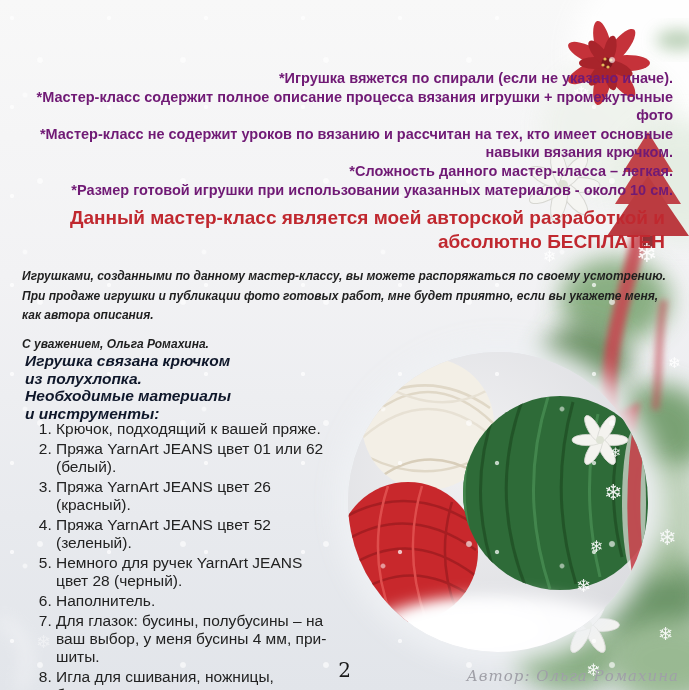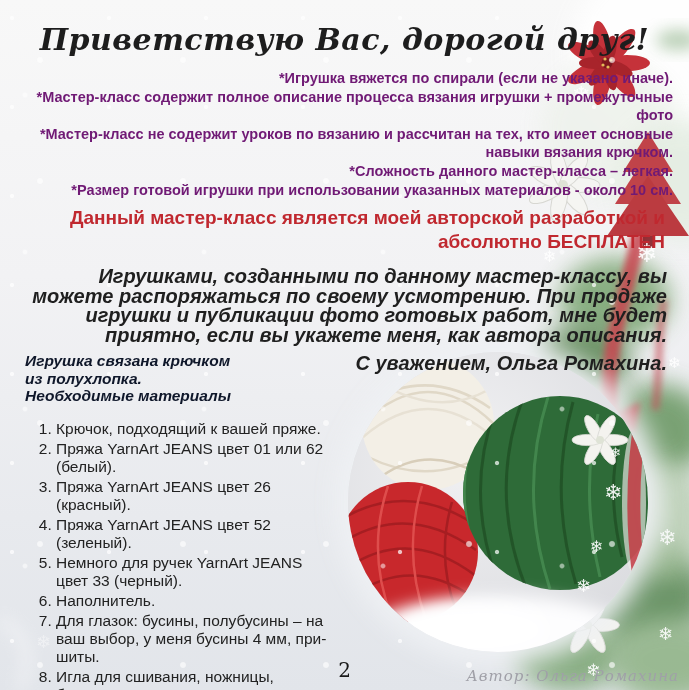--- a/index.html
+++ b/index.html
@@ -18,22 +18,22 @@
   .decor{position:absolute;inset:0;z-index:1;pointer-events:none;}
   .txt{position:absolute;z-index:4;color:#2c2c2c;}
 
   .title{top:22px;left:0;right:0;text-align:center;
          font-family:"DejaVu Serif",serif;font-style:italic;font-weight:700;
          font-size:30px;letter-spacing:.5px;color:#1d1d1d;}
   .notes{top:69px;left:16px;right:16px;text-align:right;
          font-size:14.5px;font-weight:700;line-height:18.6px;color:#701a75;}
   .license-heading{top:206px;left:24px;right:24px;text-align:right;
          font-size:19px;font-weight:700;line-height:24px;color:#c0282f;}
-  .license-body{top:267px;left:22px;right:22px;text-align:right;
-         font-size:20px;font-weight:700;font-style:italic;line-height:19.5px;color:#1f1f1f;}
+  .license-body{top:267px;left:22px;right:22px;text-align:left;
+         font-size:12px;font-weight:700;font-style:italic;line-height:19.5px;color:#1f1f1f;}
   .license-signature{margin-top:9px;}
   .materials-intro{top:352px;left:25px;width:250px;
          font-size:15.5px;font-weight:700;font-style:italic;line-height:17.5px;color:#0f172a;}
   .materials-list-wrap{top:420px;left:22px;width:312px;}
   ol.materials{margin:0;padding:0 0 0 30px;font-size:15.5px;line-height:18px;color:#222;}
   ol.materials li{margin:0 0 2px 4px;padding-right:2px;}
   .page-number{bottom:8px;left:0;right:0;text-align:center;
          font-family:"DejaVu Serif",serif;font-size:20px;color:#1a1a1a;}
   .author-credit{bottom:5px;right:10px;
          font-family:"DejaVu Serif",serif;font-style:italic;font-size:15px;
@@ -244,50 +244,50 @@
 
       <g>
         <ellipse cx="150" cy="296" rx="150" ry="52" fill="#fdfdfe" filter="url(#pf8)"></ellipse>
         <ellipse cx="125" cy="278" rx="75" ry="24" fill="#ffffff" filter="url(#pf8)"></ellipse>
       </g>
     </svg>
   </div>
 
   <div class="snow-overlay"></div>
 
-  <div class="txt title">Приветствую Вас, дорогой друг!</div>
 
   <div class="txt notes">
     <div>*Игрушка вяжется по спирали (если не указано иначе).</div>
     <div>*Мастер-класс содержит полное описание процесса вязания игрушки + промежуточные фото</div>
     <div>*Мастер-класс не содержит уроков по вязанию и рассчитан на тех, кто имеет основные навыки вязания крючком.</div>
     <div>*Сложность данного мастер-класса – легкая.</div>
     <div>*Размер готовой игрушки при использовании указанных материалов - около 10 см.</div>
   </div>
 
   <div class="txt license-heading">Данный мастер-класс является моей авторской разработкой и абсолютно БЕСПЛАТЕН</div>
 
   <div class="txt license-body">
     <div>Игрушками, созданными по данному мастер-классу, вы можете распоряжаться по своему усмотрению. При продаже игрушки и публикации фото готовых работ, мне будет приятно, если вы укажете меня, как автора описания.</div>
     <div class="license-signature">С уважением, Ольга Ромахина.</div>
   </div>
 
   <div class="txt materials-intro">
     <div>Игрушка связана крючком</div>
     <div>из полухлопка.</div>
     <div>Необходимые материалы</div>
+    <div>и инструменты:</div>
   </div>
 
   <div class="txt materials-list-wrap">
     <ol class="materials">
       <li>Крючок, подходящий к вашей пряже.</li>
       <li>Пряжа YarnArt JEANS цвет 01 или 62 (белый).</li>
       <li>Пряжа YarnArt JEANS цвет 26 (красный).</li>
       <li>Пряжа YarnArt JEANS цвет 52 (зеленый).</li>
-      <li>Немного для ручек YarnArt JEANS цвет 33 (черный).</li>
+      <li>Немного для ручек YarnArt JEANS цвет 28 (черный).</li>
       <li>Наполнитель.</li>
       <li>Для глазок: бусины, полубусины – на ваш выбор, у меня бусины 4 мм, при-шиты.</li>
       <li>Игла для сшивания, ножницы, булавки, маркер для вязания.</li>
     </ol>
   </div>
 
   <div class="txt page-number">2</div>
   <div class="txt author-credit">Автор: Ольга Ромахина</div>
 </div>
 

